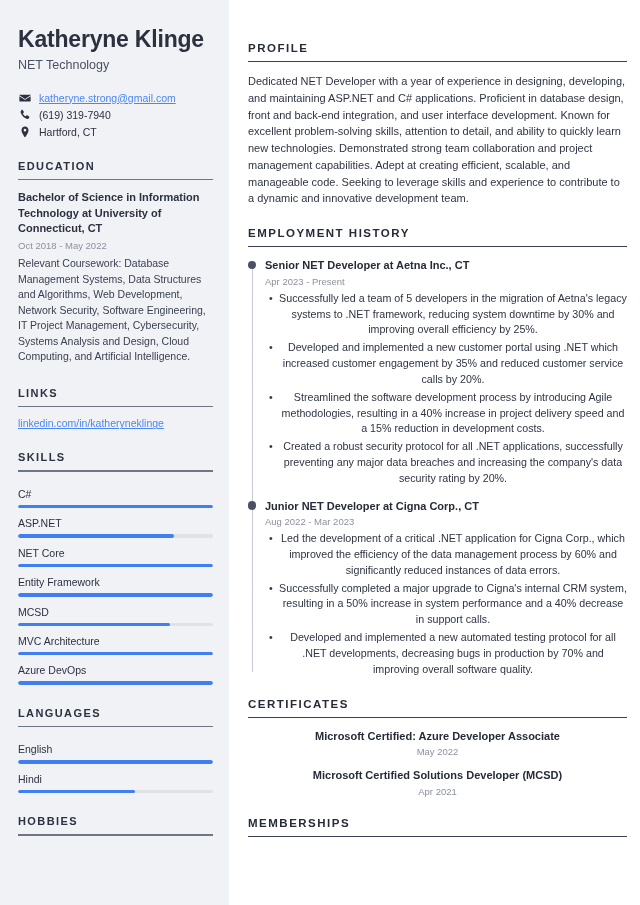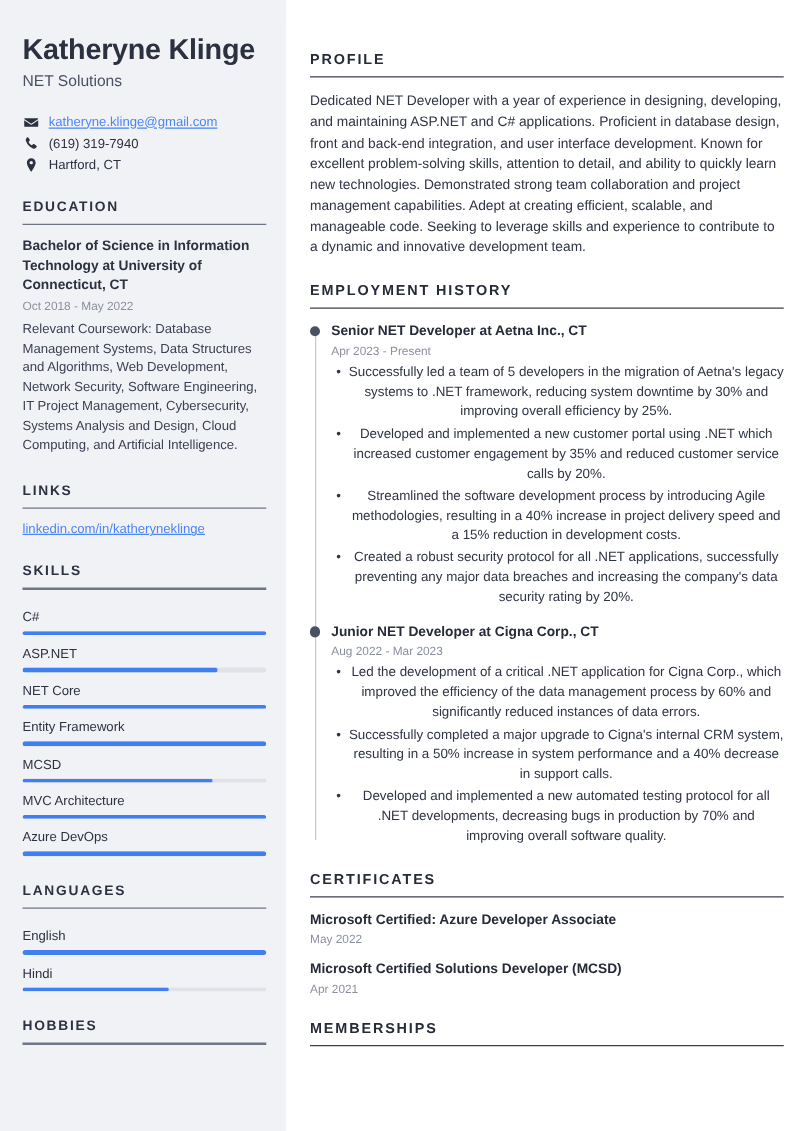--- a/index.html
+++ b/index.html
@@ -80,43 +80,43 @@
   .job-role { font-size: 11px; font-weight: bold; color: #262b38; line-height: 1.4; }
   .job-dates { font-size: 9.5px; color: #8b909d; margin-top: 2px; }
   .job-bullets { margin: 4px 0 0 0; padding-left: 14px; list-style: none; }
   .job-bullets li {
     font-size: 10.7px; color: #2f3444; line-height: 1.48; margin-bottom: 2px; position: relative; text-align: center;
   }
   .job-bullets li::before {
     content: "\2022"; position: absolute; left: -10px; top: 0; color: #2f3444;
   }
 
-  .entry { margin-bottom: 11px; }
+  .entry { margin-bottom: 11px; text-align: center; }
   .entry:last-child { margin-bottom: 0; }
   .entry-title { font-size: 11px; font-weight: bold; color: #262b38; line-height: 1.42; }
   .entry-date { font-size: 9.5px; color: #8b909d; margin-top: 2px; }
 </style>
 </head>
 <body>
 
 <div class="page">
 
   <aside class="sidebar">
 
     <h1 class="name">Katheryne Klinge</h1>
-    <div class="job-title">NET Solutions</div>
+    <div class="job-title">NET Technology</div>
 
     <div class="contact-list">
       <div class="contact-row">
         <span class="ic">
           <svg width="12" height="12" viewBox="0 0 16 16" fill="#2c3140">
               <path d="M1 3.5h14c.3 0 .5.2.5.5v.3L8 9.2.5 4.3V4c0-.3.2-.5.5-.5zM.5 5.6 7.7 10.3c.2.1.4.1.6 0L15.5 5.6V12c0 .3-.2.5-.5.5H1c-.3 0-.5-.2-.5-.5V5.6z"></path>
             </svg>
         </span>
-        <a class="contact-link" href="#">katheryne.klinge@gmail.com</a>
+        <a class="contact-link" href="#">katheryne.strong@gmail.com</a>
       </div>
       <div class="contact-row">
         <span class="ic">
           <svg width="12" height="12" viewBox="0 0 16 16" fill="#2c3140">
               <path d="M3.2 1.2c.5-.4 1.2-.3 1.6.2l1.5 2c.3.5.3 1.1-.1 1.5l-.8.8c-.2.2-.2.4-.1.6.6 1.3 1.9 2.6 3.2 3.2.2.1.4.1.6-.1l.8-.8c.4-.4 1-.4 1.5-.1l2 1.5c.5.4.6 1.1.2 1.6l-.9 1c-.5.6-1.3.8-2 .6C7 12.3 3.7 9 2.2 4.6c-.3-.7-.1-1.5.5-2l.5-1.4z"></path>
             </svg>
         </span>
         <span>(619) 319-7940</span>
       </div>
       <div class="contact-row">

